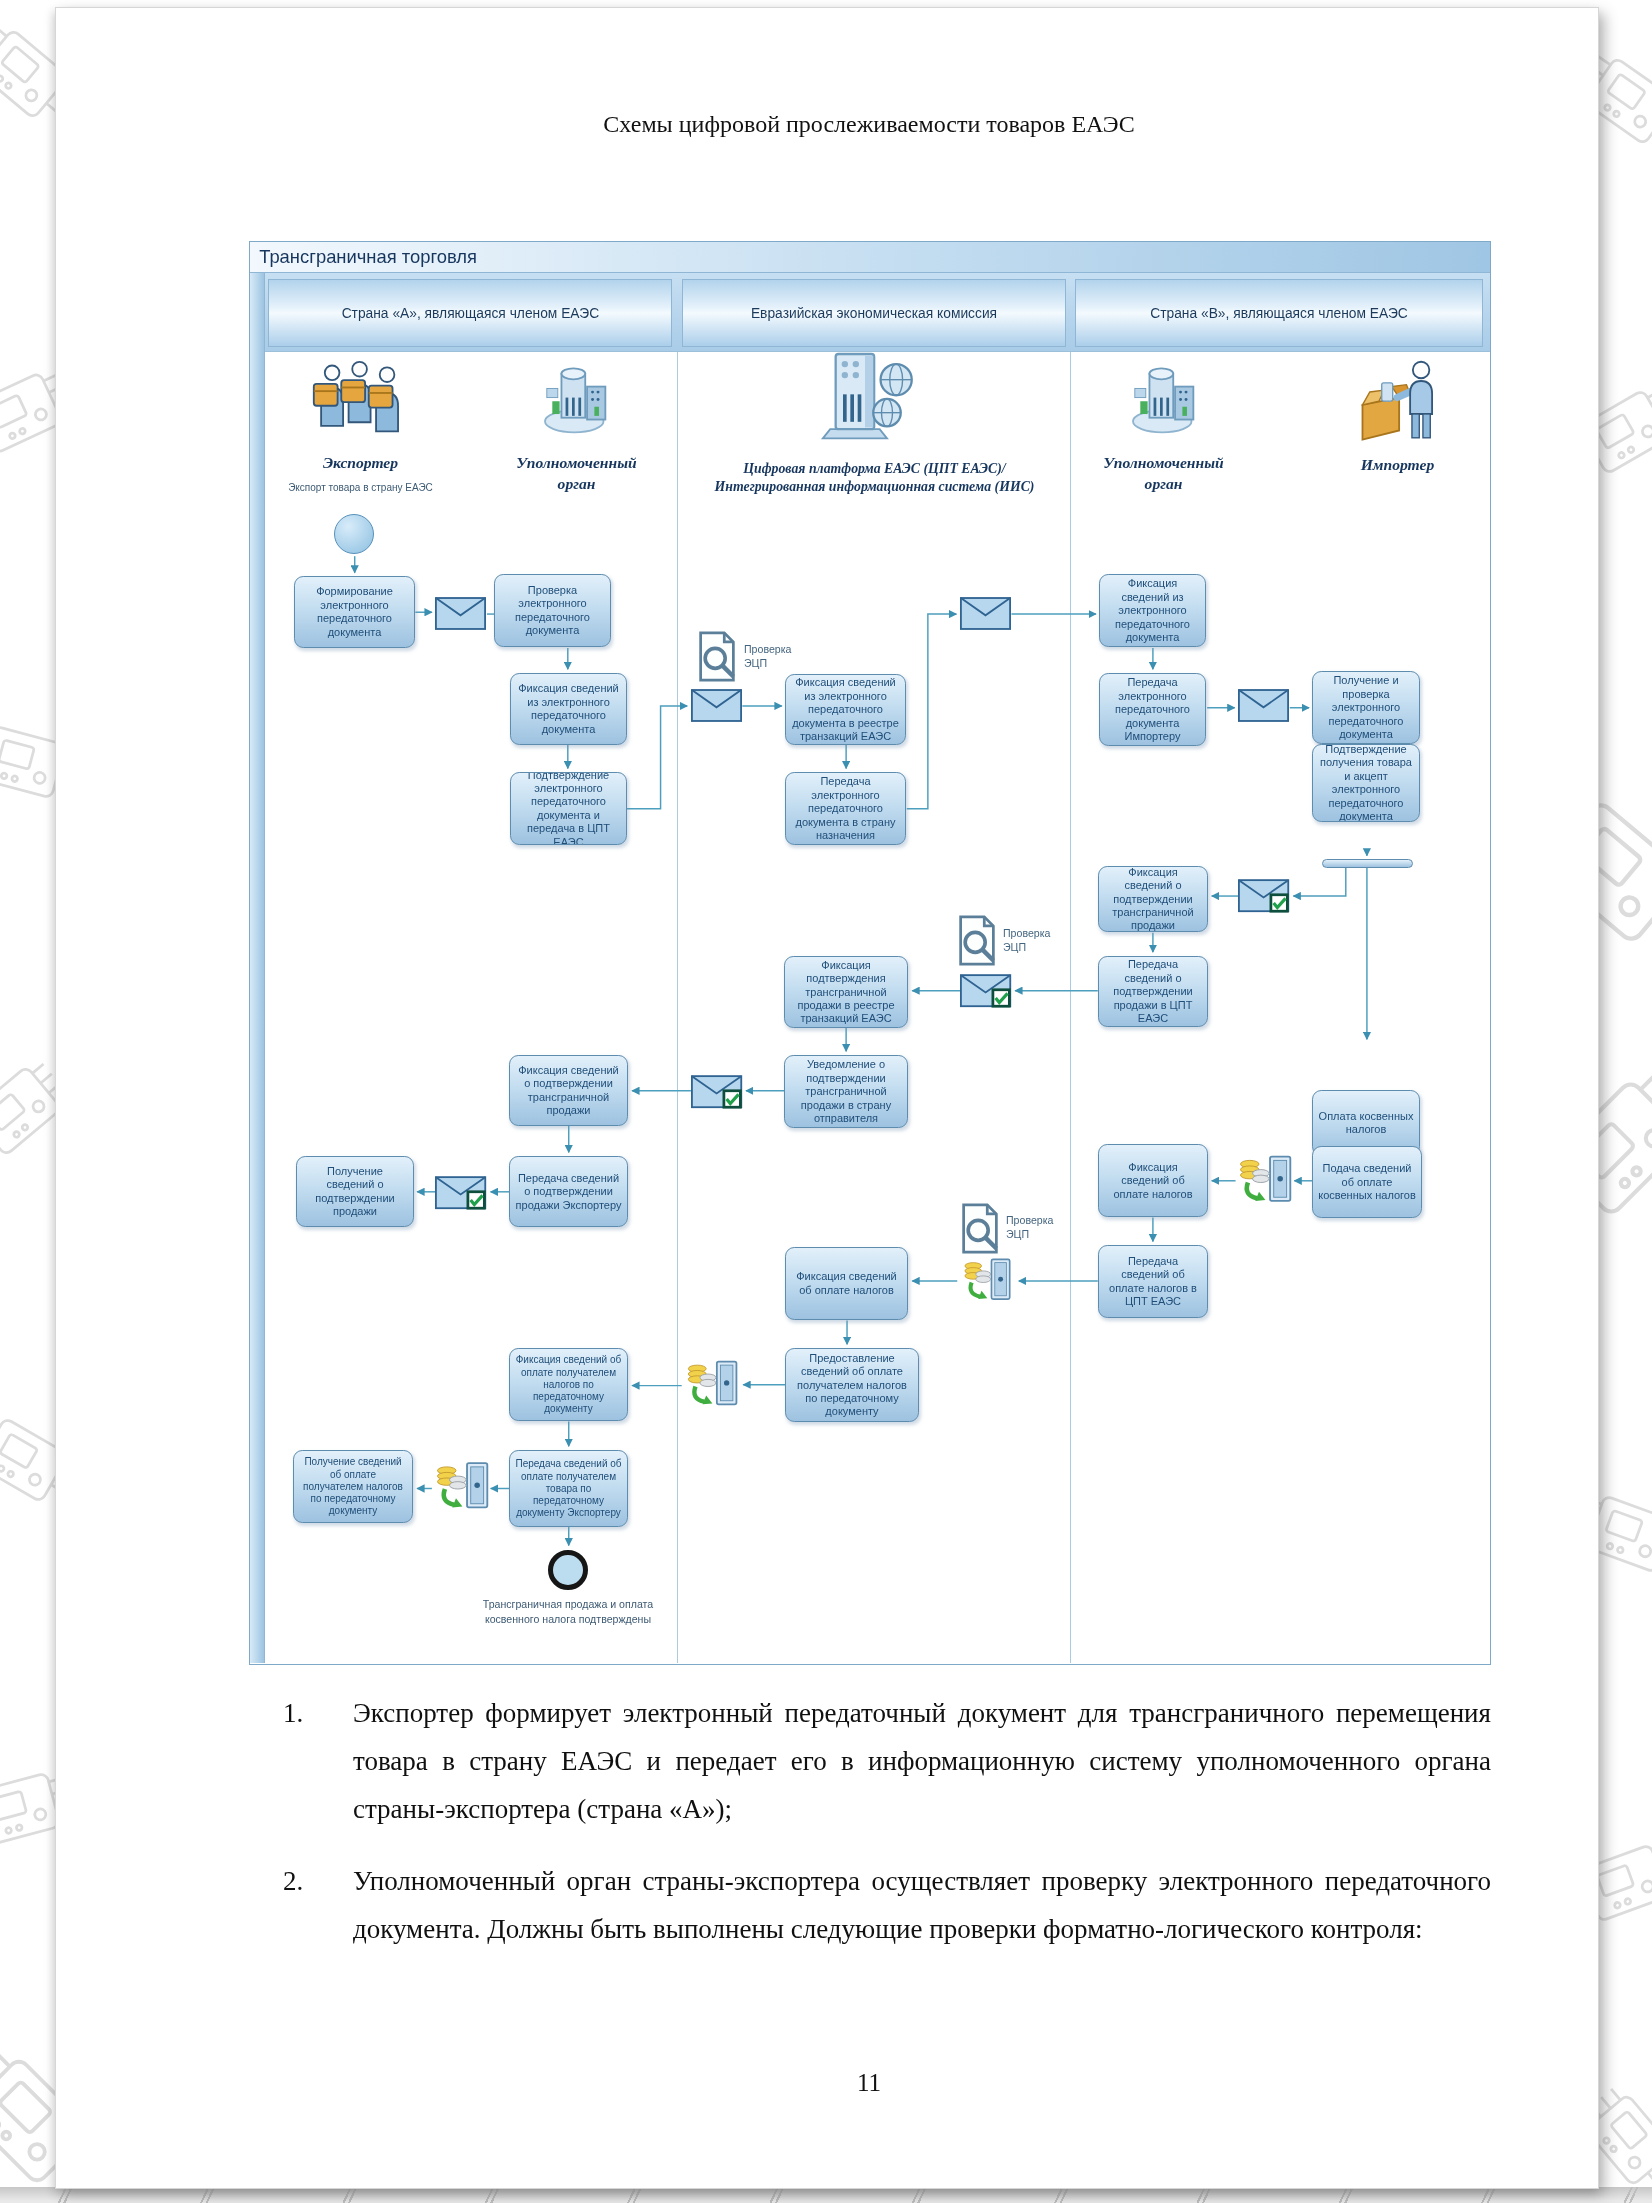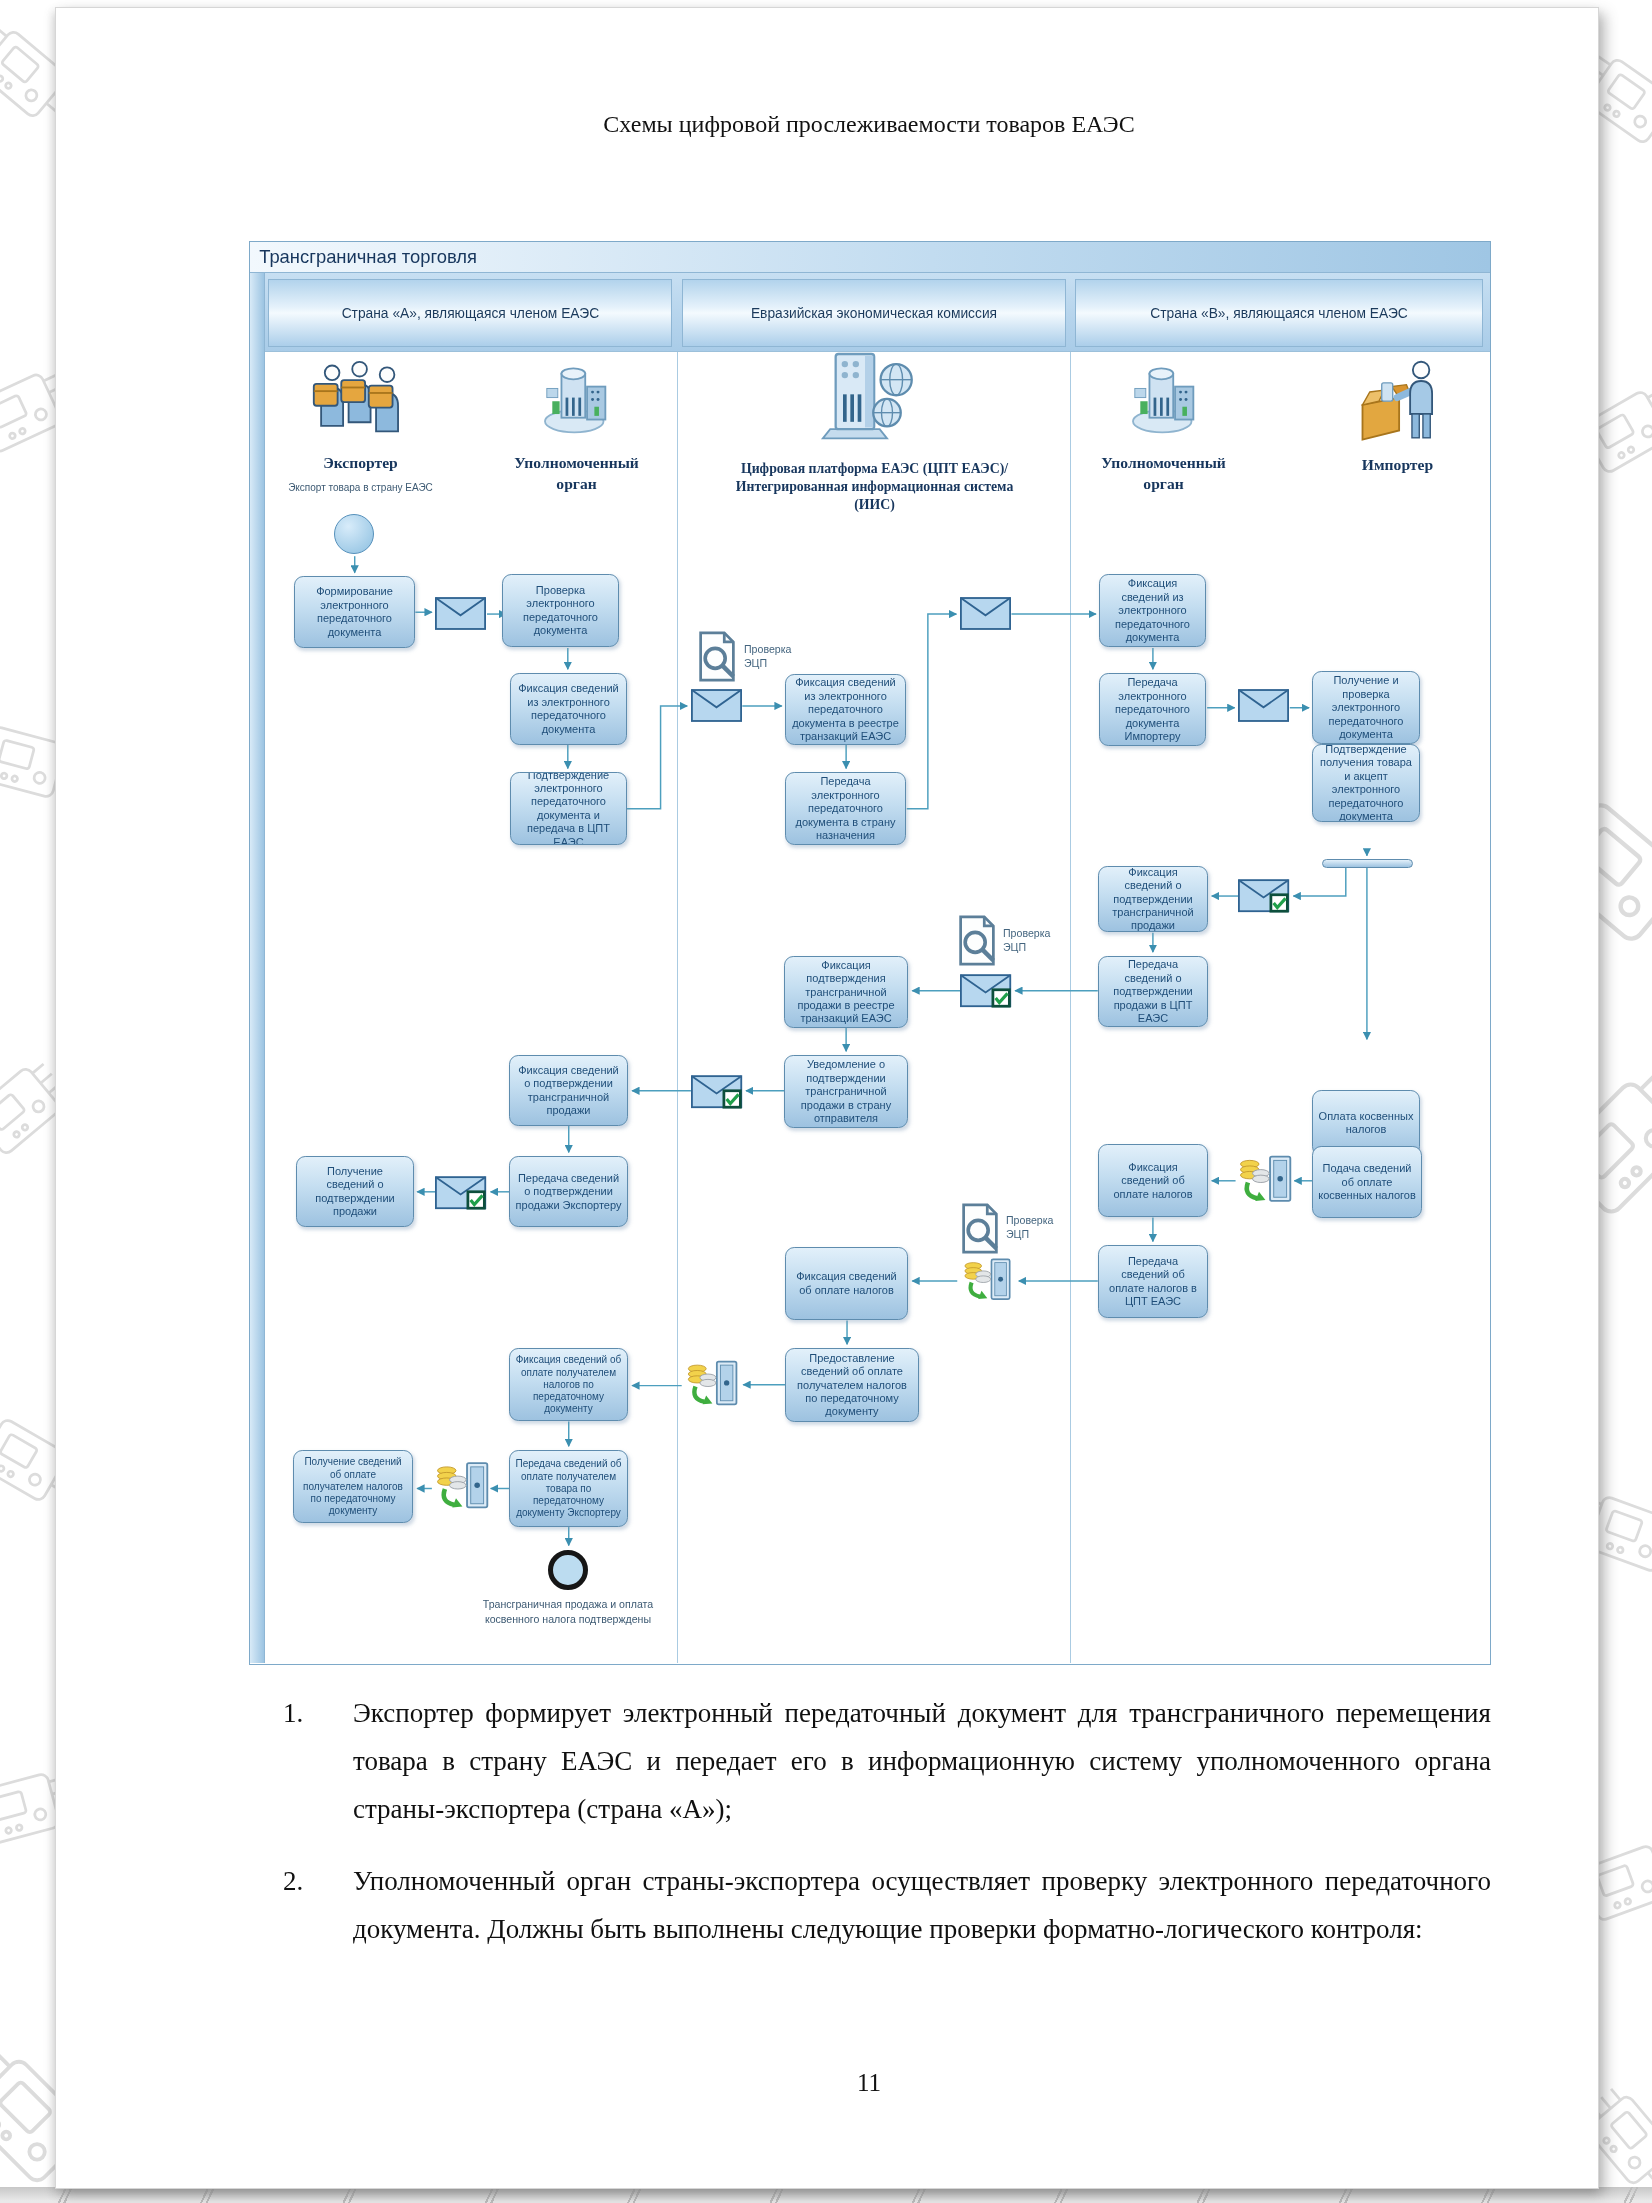--- a/index.html
+++ b/index.html
@@ -34,21 +34,21 @@
   .lane-div{position:absolute;top:110px;height:1311px;width:0.9px;background:#aacbe2;}
   .connectors{position:absolute;left:0;top:0;z-index:1;}
   .node{position:absolute;box-sizing:border-box;border:0.9px solid #5e8cae;border-radius:9.2px;
     background:linear-gradient(180deg,#e2f0fa 0%,#c3ddf0 45%,#9dc2e0 100%);
     color:#1f4e79;font-size:11px;line-height:1.22;display:flex;align-items:center;justify-content:center;
     text-align:center;padding:2.8px 4.6px;box-shadow:1.8px 2.8px 3.7px rgba(120,150,180,.35);overflow:hidden;z-index:2;}
   .join-bar{position:absolute;box-sizing:border-box;border:0.9px solid #5e8cae;border-radius:4.6px;
     background:linear-gradient(180deg,#e2f0fa,#9dc2e0);z-index:2;}
   .icon{position:absolute;z-index:2;}
   .actor-label{position:absolute;text-align:center;font-family:"Liberation Serif",serif;
-    font-weight:600;color:#17365d;font-size:15.6px;line-height:1.3;z-index:2;}
+    font-weight:600;color:#17365d;font-size:15.6px;line-height:1.3;z-index:2;font-style:italic;}
   .actor-note{position:absolute;text-align:center;font-size:10px;color:#3d5a73;line-height:1.3;z-index:2;}
   .ecp-label{position:absolute;font-size:10.6px;color:#44657f;line-height:1.25;z-index:2;}
   .start-node{position:absolute;width:40px;height:40px;border-radius:50%;
     background:radial-gradient(circle at 35% 30%,#d8ecfa,#8cbfe0);border:0.9px solid #5590bb;box-sizing:border-box;z-index:2;}
   .end-node{position:absolute;width:40px;height:40px;border-radius:50%;border:5.5px solid #161616;
     background:#bcdcf0;box-sizing:border-box;z-index:2;}
   .end-label{position:absolute;text-align:center;font-size:10.6px;color:#3d5a73;line-height:1.35;z-index:2;}
   
   .list{position:absolute;left:227px;top:1681px;width:1208px;font-size:27px;line-height:48px;color:#101010;}
   .li{display:flex;margin-bottom:24px;}
@@ -296,21 +296,21 @@
         <rect x="72" y="62" width="8" height="26" fill="#8db9dd" stroke="#33577a" stroke-width="1.5"></rect>
       </svg>
     </div>
     <div class="actor-label" style="left:1074px;top:213px;width:147px">Импортер</div>
 
     <div class="start-node" style="left:84px;top:272px"></div>
     <div class="end-node" style="left:298px;top:1308px"></div>
     <div class="end-label" style="left:231px;top:1355px;width:174px">Трансграничная продажа и оплата косвенного налога подтверждены</div>
 
     <div class="node" style="left:44px;top:334px;width:121px;height:72px">Формирование электронного передаточного документа</div>
-    <div class="node" style="left:252px;top:332px;width:117px;height:73px">Проверка электронного передаточного документа</div>
+    <div class="node" style="left:244px;top:332px;width:117px;height:73px">Проверка электронного передаточного документа</div>
     <div class="node" style="left:260px;top:431px;width:117px;height:72px">Фиксация сведений из электронного передаточного документа</div>
     <div class="node" style="left:260px;top:530px;width:117px;height:73px">Подтверждение электронного передаточного документа и передача в ЦПТ ЕАЭС</div>
     <div class="node" style="left:259px;top:813px;width:119px;height:71px">Фиксация сведений о подтверждении трансграничной продажи</div>
     <div class="node" style="left:259px;top:914px;width:119px;height:71px">Передача сведений о подтверждении продажи Экспортеру</div>
     <div class="node" style="left:46px;top:914px;width:118px;height:71px">Получение сведений о подтверждении продажи</div>
     <div class="node" style="left:259px;top:1106px;width:119px;height:73px;font-size:10px">Фиксация сведений об оплате получателем налогов по передаточному документу</div>
     <div class="node" style="left:259px;top:1208px;width:119px;height:77px;font-size:10px">Передача сведений об оплате получателем товара по передаточному документу Экспортеру</div>
     <div class="node" style="left:43px;top:1208px;width:120px;height:73px;font-size:10px">Получение сведений об оплате получателем налогов по передаточному документу</div>
 
     <div class="node" style="left:535px;top:432px;width:121px;height:71px">Фиксация сведений из электронного передаточного документа в реестре транзакций ЕАЭС</div>

